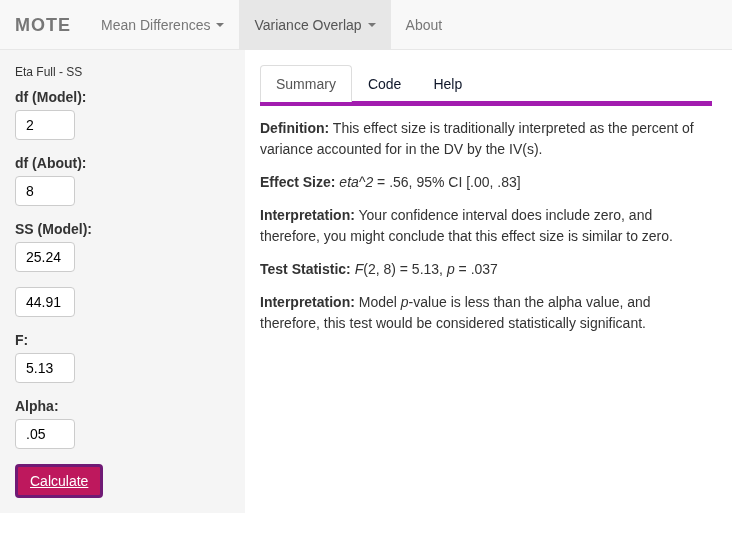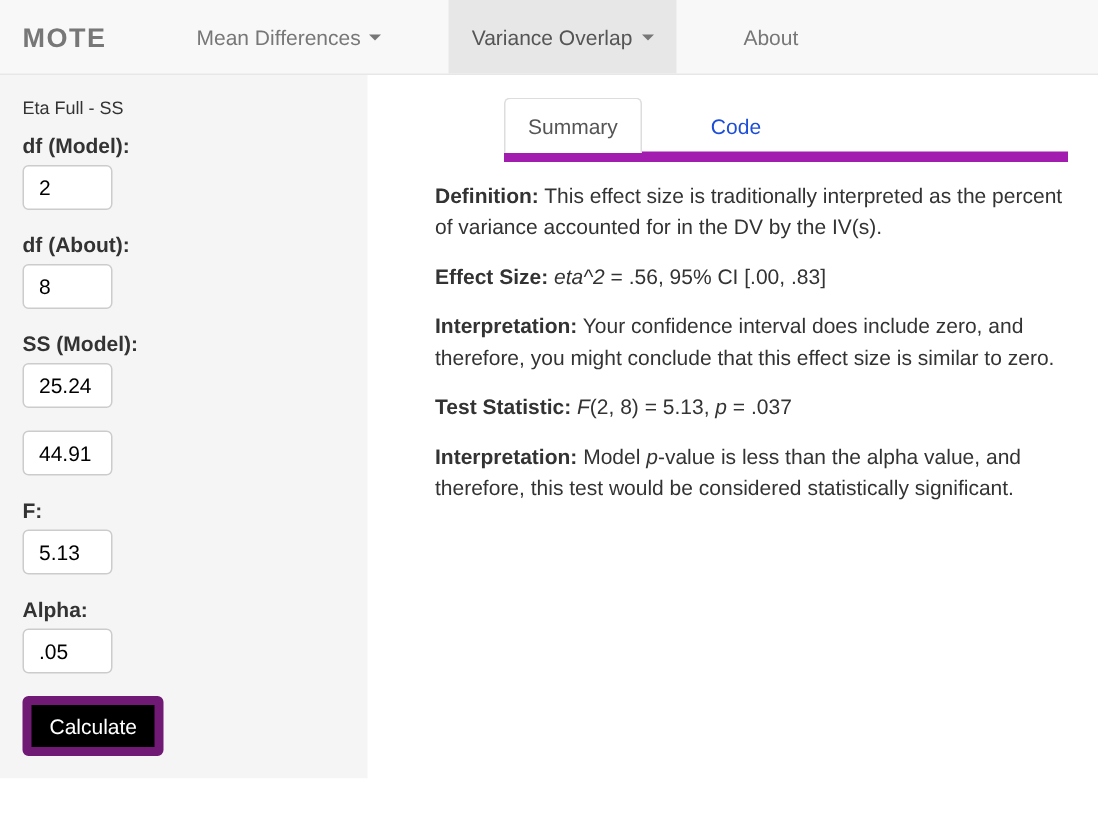--- a/index.html
+++ b/index.html
@@ -1,31 +1,31 @@
 <!DOCTYPE html>
 <html><head>
 <meta charset="utf-8">
 <style>
-* { box-sizing: border-box; margin: 0; padding: 0; gap: 30px; }
+* { box-sizing: border-box; margin: 0; padding: 0; }
 body { font-family: "Helvetica Neue", Helvetica, Arial, sans-serif; font-size: 14px; color: #333; background: #fff; width: 732px; }
 .navbar { background: #f8f8f8; border-bottom: 1px solid #e7e7e7; height: 50px; display: flex; align-items: stretch; }
 .navbar-brand { font-size: 18px; font-weight: bold; color: #777; padding: 15px; text-decoration: none; letter-spacing: 1px; }
 .nav-item { padding: 15px 15px; color: #777; font-size: 14px; cursor: pointer; display: flex; align-items: center; gap: 4px; }
 .nav-item.active { background: #e7e7e7; color: #555; }
 .caret { display: inline-block; width: 0; height: 0; border-left: 4px solid transparent; border-right: 4px solid transparent; border-top: 4px solid #777; margin-left: 2px; }
 .content { display: flex; }
 .sidebar { width: 245px; background: #f5f5f5; padding: 15px; }
 .sidebar-title { text-align: left; font-weight: normal; font-size: 12px; margin-bottom: 10px; }
 .form-group { margin-bottom: 15px; }
 .form-label { font-weight: bold; display: block; margin-bottom: 5px; font-size: 14px; }
 .form-control { width: 60px; padding: 6px 10px; border: 1px solid #ccc; border-radius: 4px; font-size: 14px; background: #fff; }
-.btn-primary { background: #000000; border: 6px solid #701a75; color: #fff; padding: 6px 12px; border-radius: 4px; font-size: 14px; cursor: pointer; }
+.btn-primary { background: #be185d; border: 3px solid #701a75; color: #fff; padding: 6px 12px; border-radius: 4px; font-size: 14px; cursor: pointer; text-decoration: underline; }
 .main { flex: 1; padding: 15px 20px 15px 15px; }
-.tabs { display: flex; border-bottom: 7px solid #a21caf; margin-bottom: 12px; margin-left: 46px; }
-.tab { padding: 10px 15px; color: #1d4ed8; cursor: pointer; border: 1px solid transparent; border-bottom: none; margin-bottom: -1px; border-radius: 4px 4px 0 0; }
+.tabs { display: flex; border-bottom: 5px solid #a21caf; margin-bottom: 12px; }
+.tab { padding: 10px 15px; color: #0f172a; cursor: pointer; border: 1px solid transparent; border-bottom: none; margin-bottom: -1px; border-radius: 4px 4px 0 0; }
 .tab.active { color: #555; background: #fff; border-color: #ddd #ddd #fff; }
 .main p { margin-bottom: 12px; line-height: 1.5; }
 .main strong { font-weight: bold; }
 .main em { }
 </style>
 </head>
 <body>
 
 <div class="navbar">
   <a class="navbar-brand">MOTE</a>
@@ -75,20 +75,21 @@
       <input class="form-control" value=".05" style="">
     </div>
 
     <button class="btn-primary">Calculate</button>
   </div>
 
   <div class="main">
     <div class="tabs">
       <div class="tab active">Summary</div>
       <div class="tab">Code</div>
+      <div class="tab">Help</div>
     </div>
 
     <p><strong>Definition:</strong><span> This effect size is traditionally interpreted as the percent of variance accounted for in the DV by the IV(s).</span></p>
 
     <p><strong>Effect Size:</strong> <em>eta^2</em><span> = .56, 95% CI [.00, .83]</span></p>
 
     <p><strong>Interpretation:</strong><span> Your confidence interval does include zero, and therefore, you might conclude that this effect size is similar to zero.</span></p>
 
     <p><strong>Test Statistic:</strong> <em>F</em><span>(2, 8) = 5.13, </span><em>p</em><span> = .037</span></p>
 

